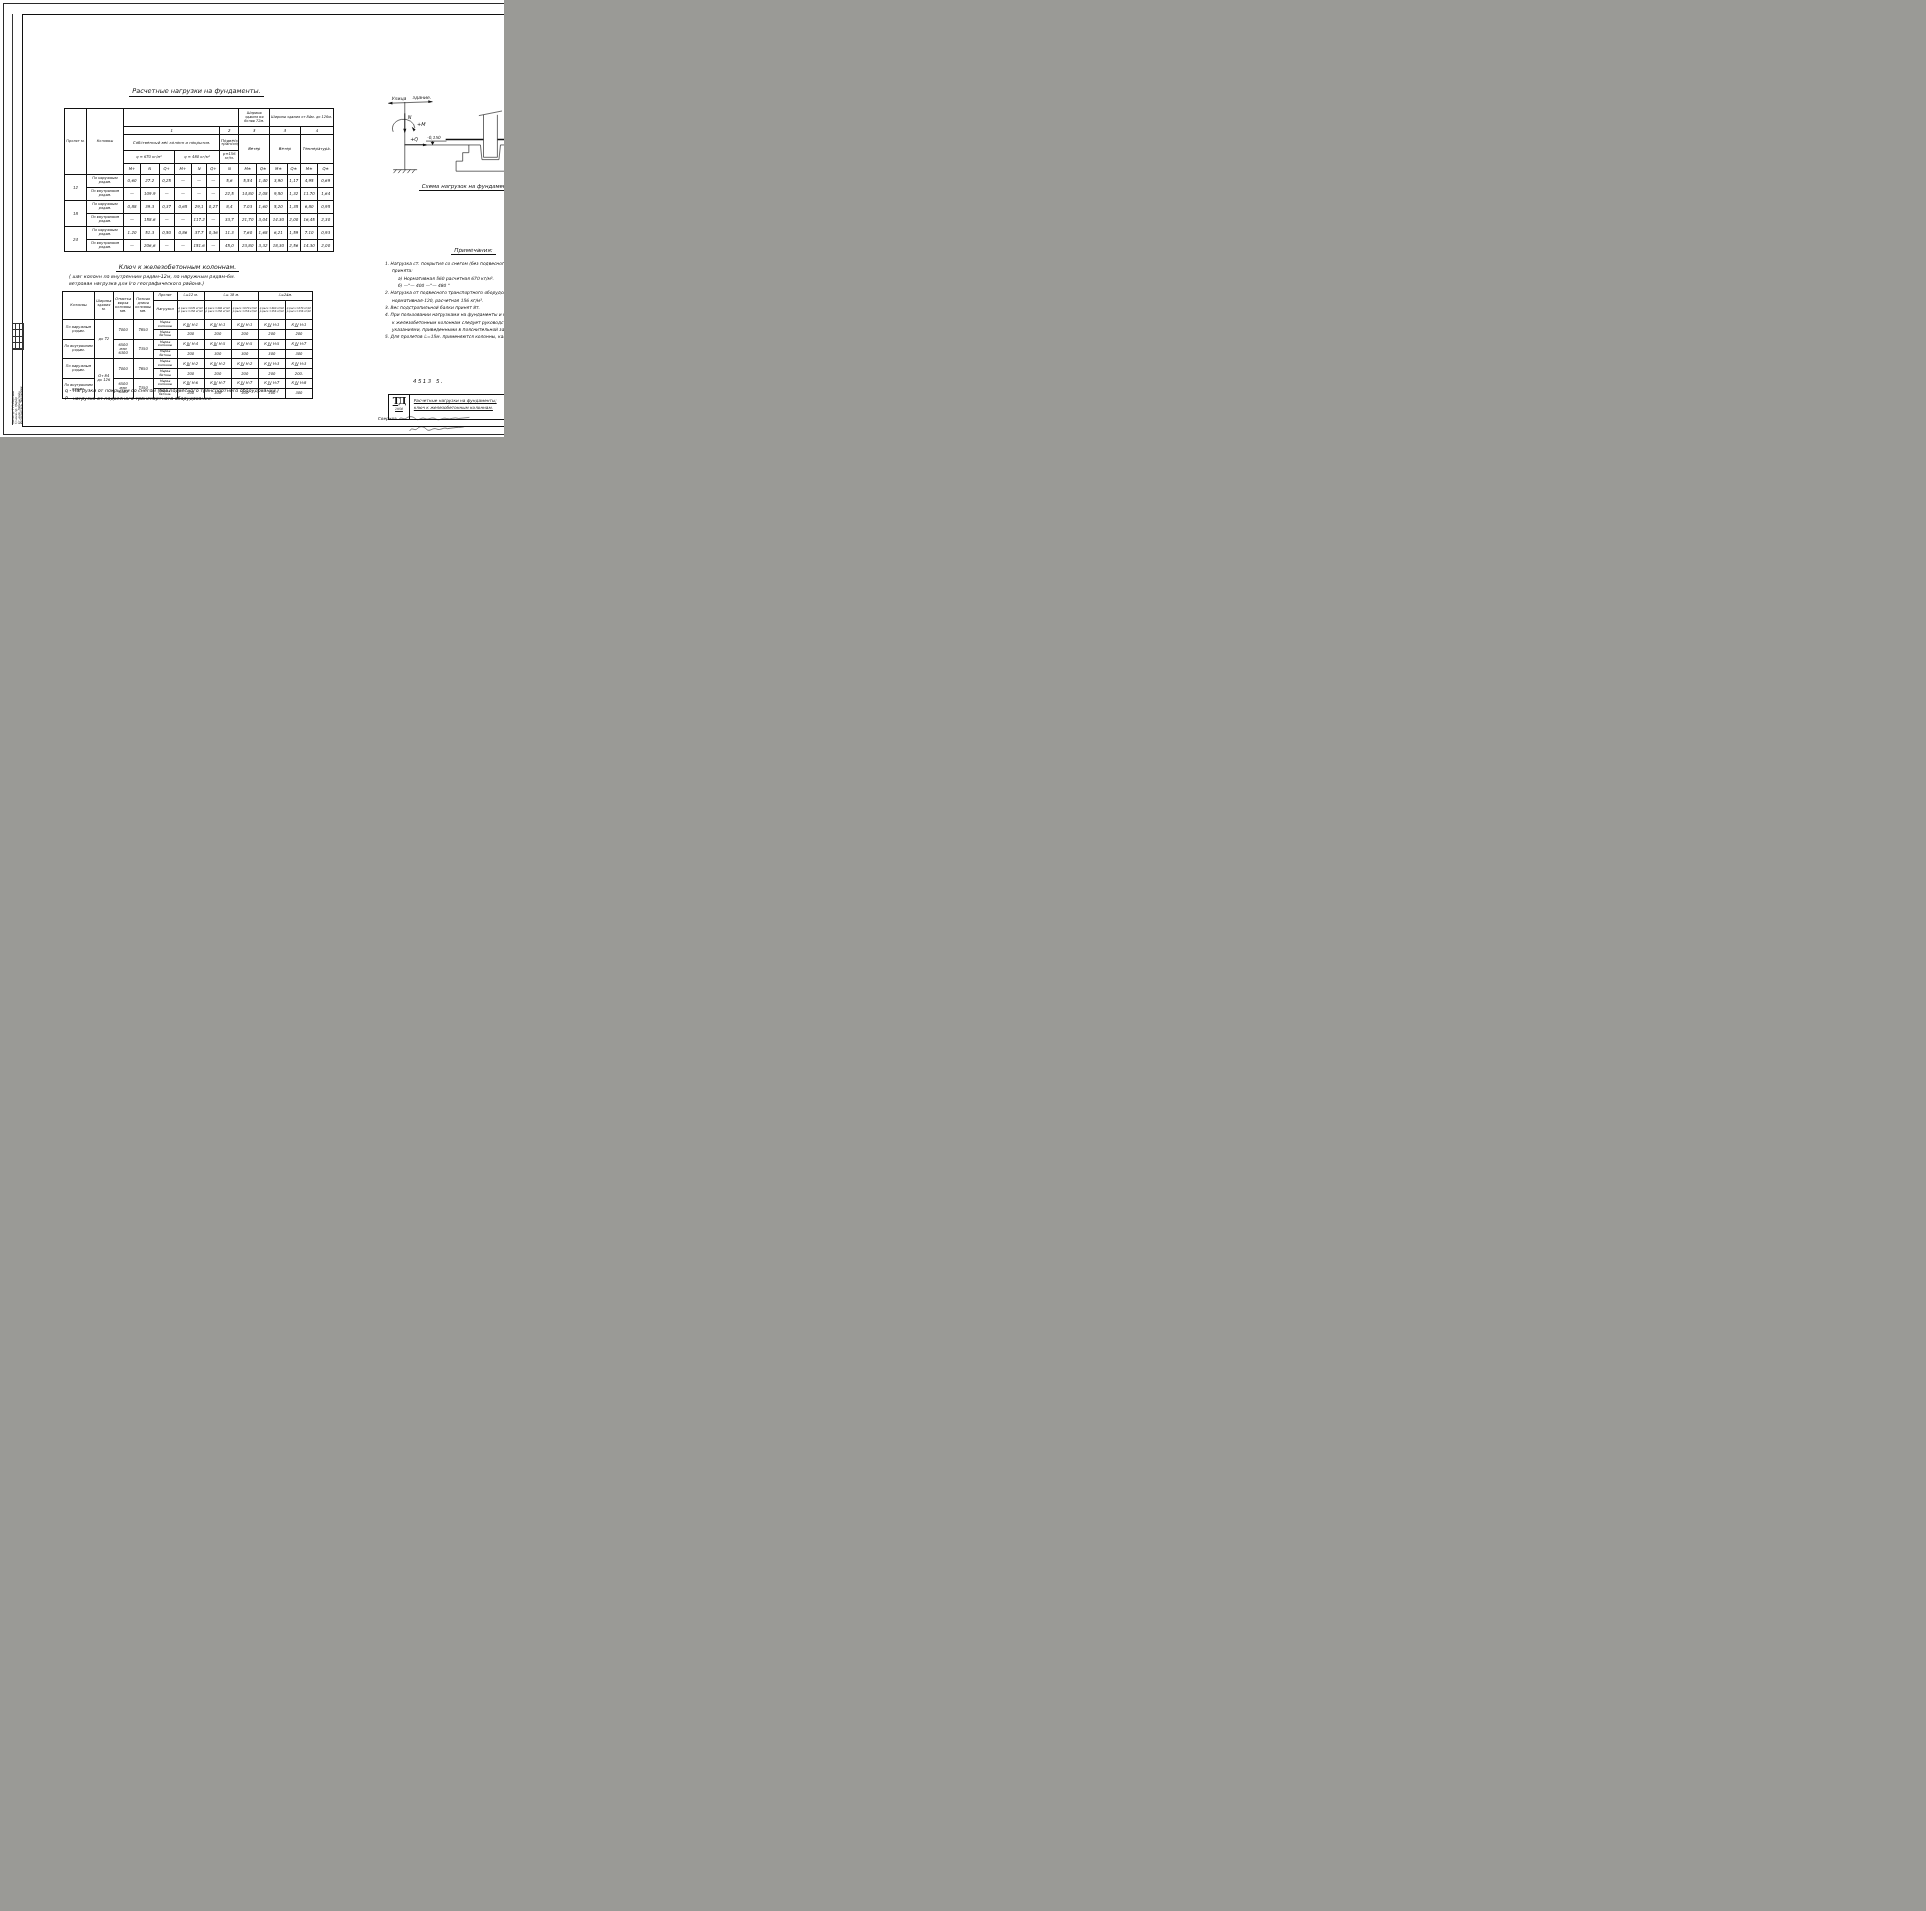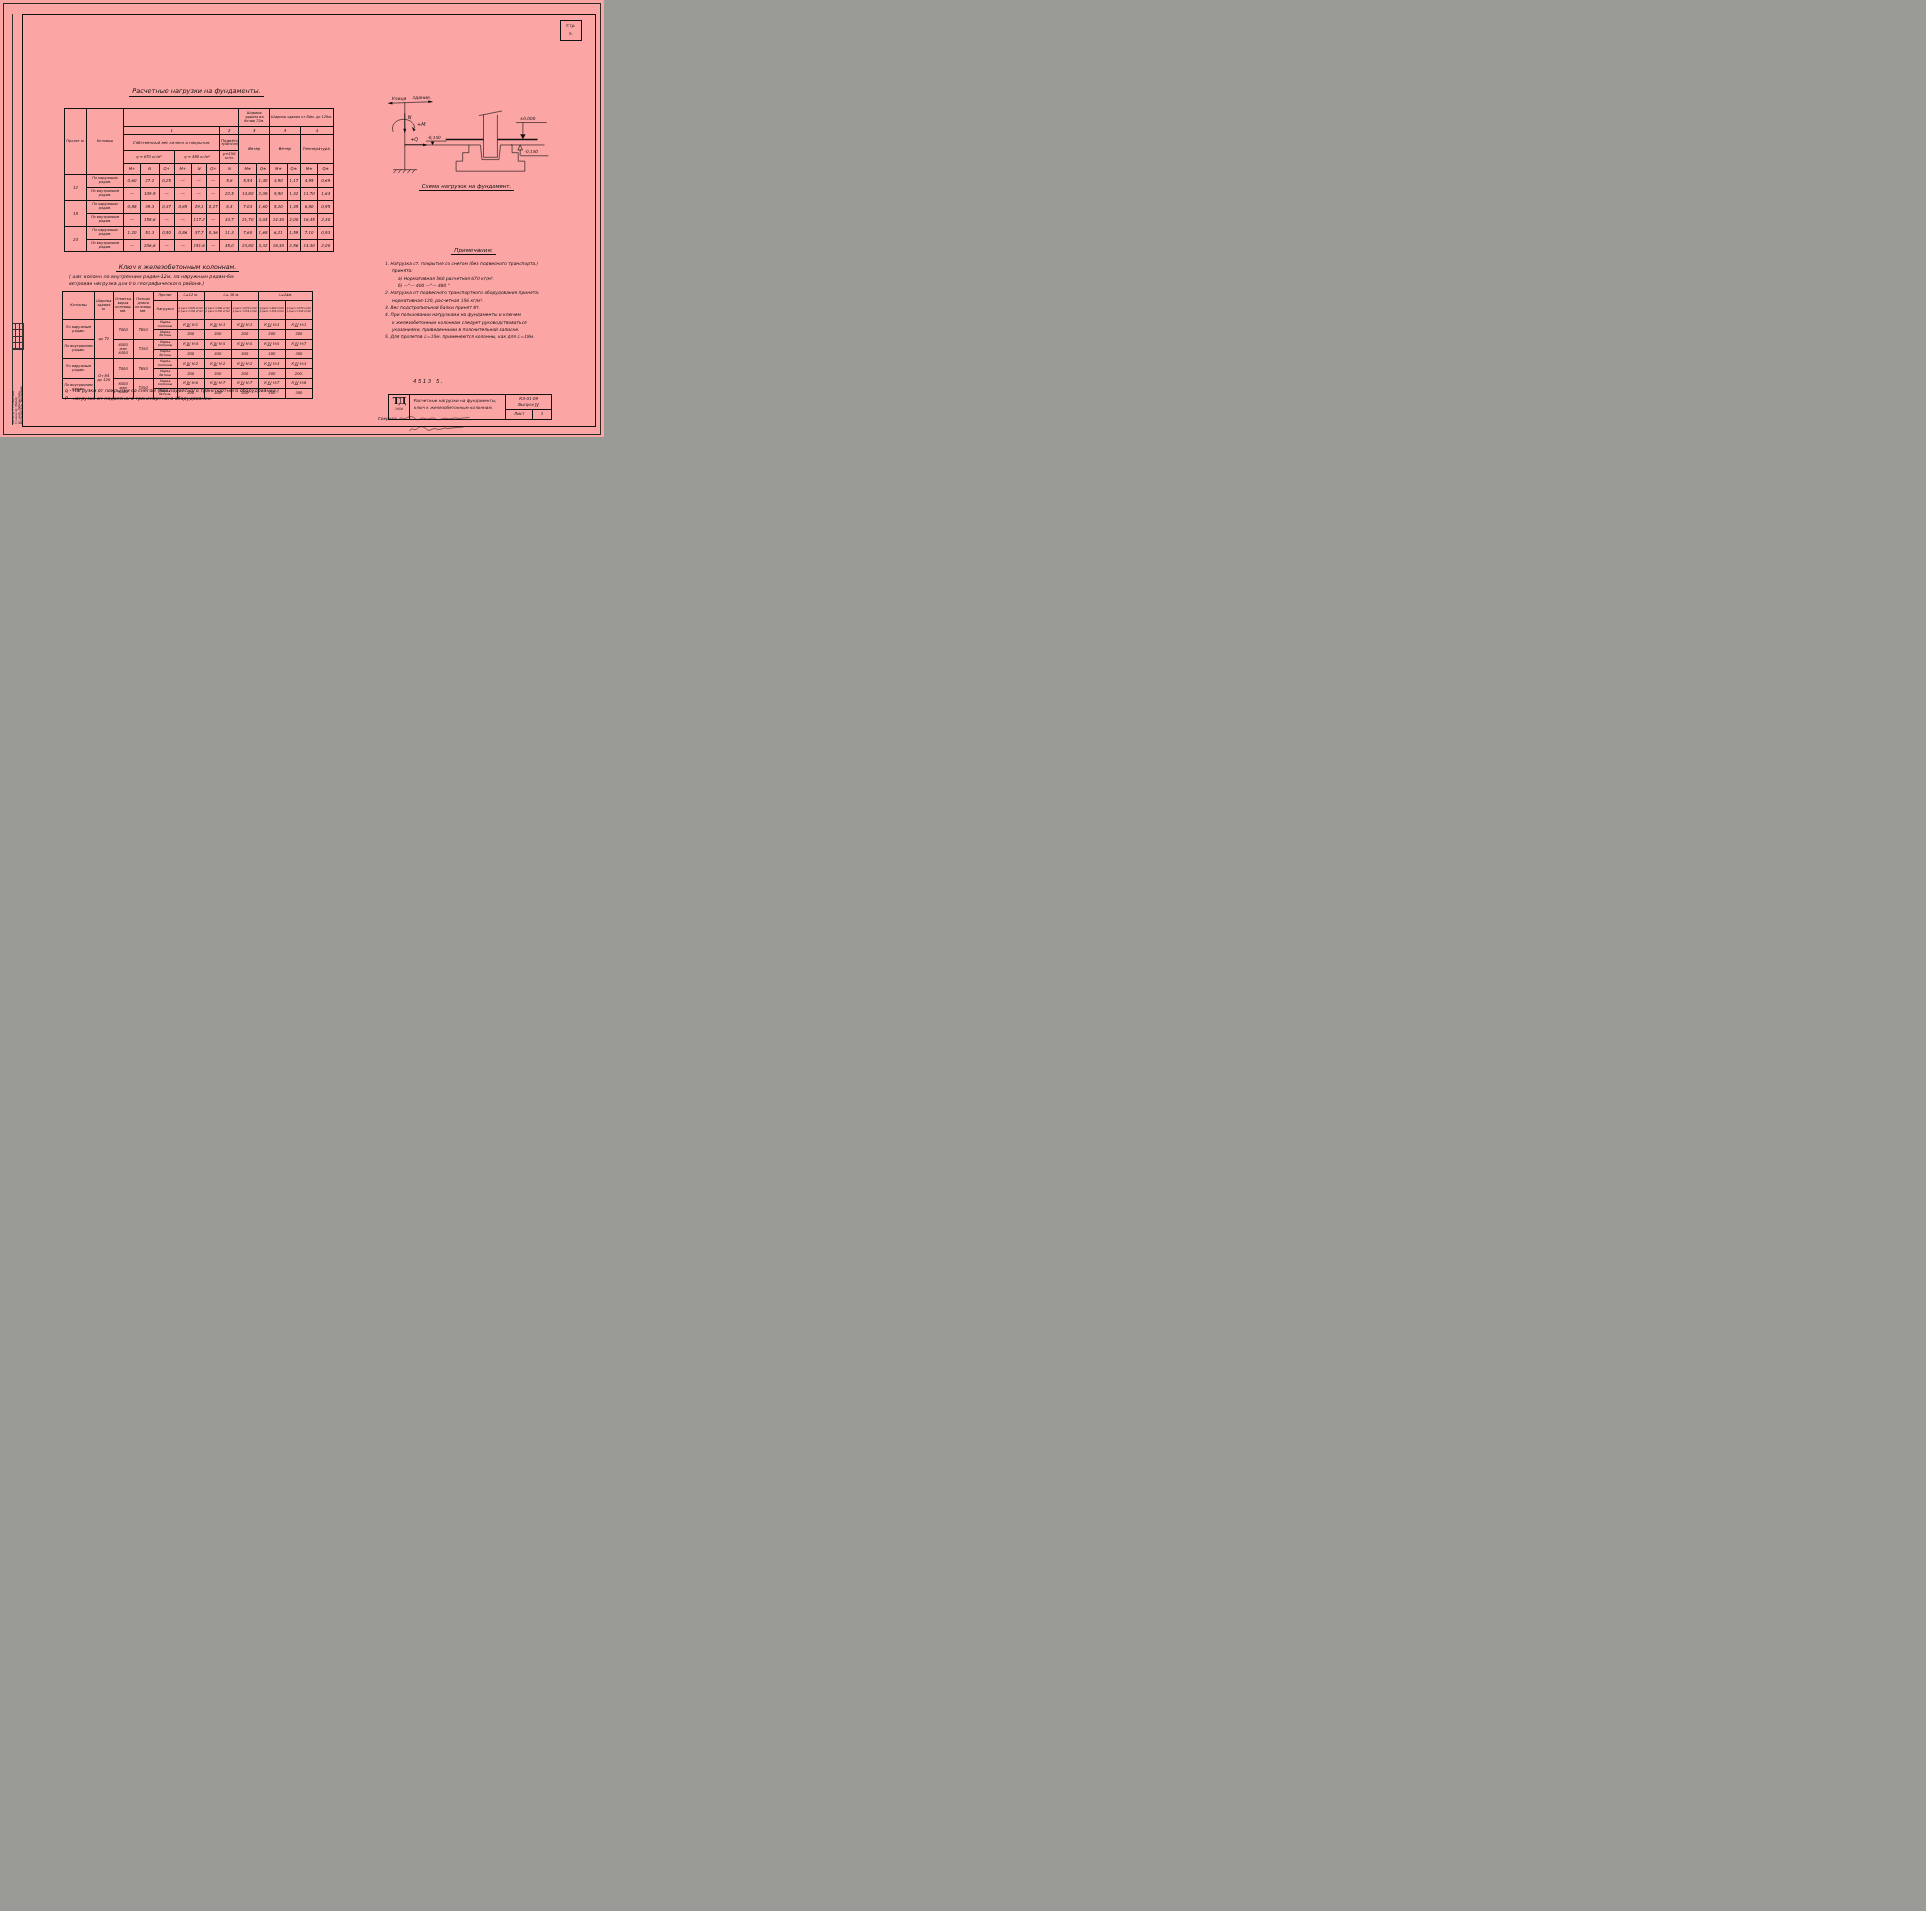--- a/index.html
+++ b/index.html
@@ -1,16 +1,16 @@
 <!DOCTYPE html>
 <html style="font-size:6.2px"><head>
 <meta charset="utf-8">
 <style>
   html,body{margin:0;padding:0;background:#9a9a96;}
-  .sheet{position:relative;width:604px;height:437px;background:#fca5a5;color:#121212;
+  .sheet{position:relative;width:504px;height:437px;background:#ffffff;color:#121212;
          font-family:"DejaVu Sans",sans-serif;font-style:italic;overflow:hidden;}
   .abs{position:absolute;}
   .outer{left:3.1px;top:3.1px;width:596px;height:430px;border:0.4px solid #2a2a2a;}
   .frame{left:22px;top:14px;width:572px;height:411px;border:1.2px solid #101010;}
   .mstrip{left:11.6px;top:14px;width:10.4px;height:411px;border-left:0.4px solid #333;}
   .staff-grid{left:12px;top:323px;width:10px;height:25.4px;border:0.4px solid #333;display:grid;
               grid-template-rows:repeat(4,1fr);grid-template-columns:repeat(3,1fr);}
   .staff-grid div{border-right:0.4px solid #333;border-bottom:0.4px solid #333;}
   .vt{position:absolute;width:3.1px;height:76px;top:348px;font-size:2.9px;white-space:nowrap;
       writing-mode:vertical-rl;transform:rotate(180deg);color:#1c1c1c;}
@@ -40,21 +40,21 @@
   .t2 td{height:8px;}
   .t2 .lbl{font-size:3.1px;line-height:3.5px;}
   .t2 .c-kol{font-size:3.5px;line-height:3.9px;}
   .fn{left:65px;font-size:4.8px;white-space:nowrap;}
   .notes{left:385px;top:247px;width:177px;font-size:4.4px;}
   .notes .nt{text-align:center;font-size:5.6px;margin-bottom:5.4px;}
   .notes .ln{line-height:7.3px;white-space:nowrap;}
   .notes .cont{padding-left:7px;}
   .notes .sub{padding-left:13px;}
   .stamp{left:413px;top:378px;font-size:5.4px;letter-spacing:1.5px;}
-  .tb{left:388px;top:394px;width:162px;height:24px;border:1.2px solid #111;display:flex;font-size:4.2px;}
+  .tb{left:388px;top:394px;width:162px;height:24px;border:1.2px solid #111;display:flex;font-size:4.2px;text-decoration:underline;}
   .tb .logo{width:21px;border-right:0.8px solid #111;text-align:center;position:relative;}
   .tb .logo .l1{font-family:"DejaVu Serif",serif;font-style:normal;font-weight:bold;font-size:9.2px;
                 line-height:8.5px;letter-spacing:-1.2px;display:block;margin-top:1.5px;}
   .tb .logo .l2{font-size:3.1px;display:block;margin-top:1.5px;}
   .tb .ttl{width:94px;border-right:0.8px solid #111;padding:3.1px 2.3px 0 3.9px;text-align:left;line-height:6.5px;}
   .tb .right{width:47px;display:flex;flex-direction:column;}
   .tb .code{height:14px;border-bottom:0.8px solid #111;text-align:center;font-size:4px;line-height:6.2px;padding-top:0.8px;}
   .tb .sheetrow{flex:1;display:flex;}
   .tb .sheetrow .sl{width:26px;border-right:0.8px solid #111;text-align:center;line-height:8.9px;}
   .tb .sheetrow .sn{flex:1;text-align:center;line-height:8.9px;}

